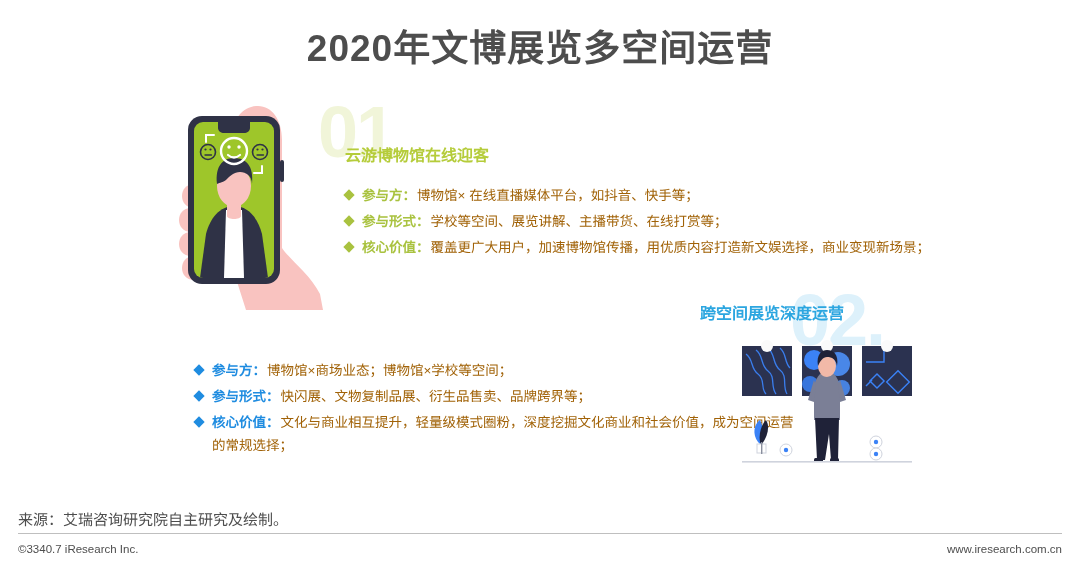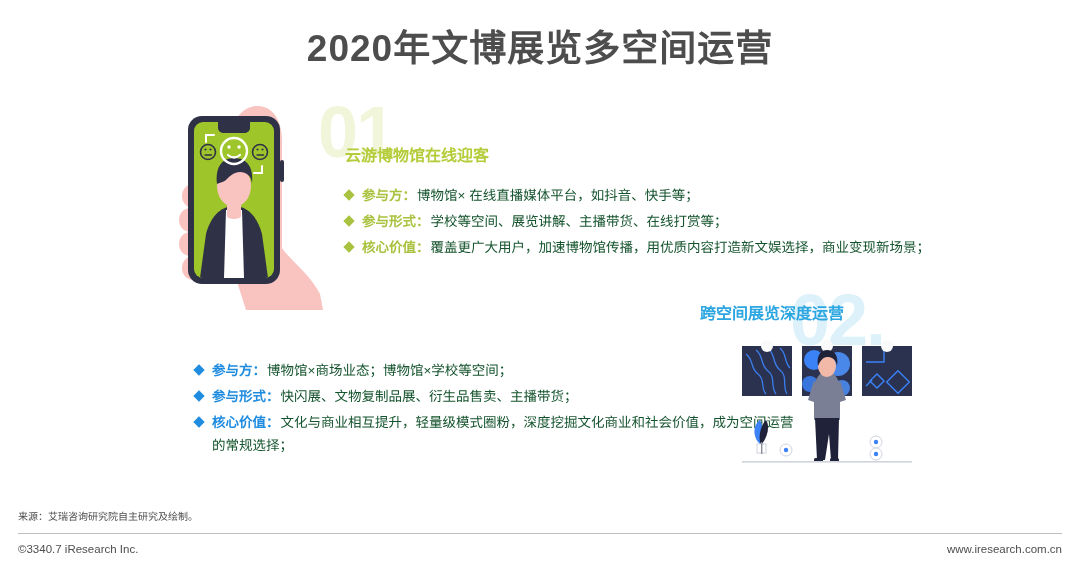--- a/index.html
+++ b/index.html
@@ -97,28 +97,28 @@
   .g .bullet-dia { background: #a9c23f; }
   .b .bullet-dia { background: #1f8ce0; }
 
   .bullet-body { flex: 1 1 auto; }
   .bullet-label {
     font-weight: bold;
     margin-right: 1px;
   }
   .g .bullet-label { color: #a9c23f; }
   .b .bullet-label { color: #1f8ce0; }
-  .bullet-text { color: #14532d; }
+  .bullet-text { color: #a16207; }
 
   
   .source-note {
     position: absolute;
     left: 18px;
     top: 508px;
-    font-size: 10px;
+    font-size: 15px;
     color: #4d4d4d;
   }
   .footer-rule {
     position: absolute;
     left: 18px;
     top: 533px;
     width: 1044px;
     height: 1px;
     background: #bfbfbf;
   }
@@ -230,21 +230,21 @@
   <div class="bullets bullets-02 b">
     <div class="bullet-row">
       <span class="bullet-dia"></span>
       <span class="bullet-body">
         <span class="bullet-label">参与方：</span><span class="bullet-text">博物馆×商场业态；博物馆×学校等空间；</span>
       </span>
     </div>
     <div class="bullet-row">
       <span class="bullet-dia"></span>
       <span class="bullet-body">
-        <span class="bullet-label">参与形式：</span><span class="bullet-text">快闪展、文物复制品展、衍生品售卖、主播带货；</span>
+        <span class="bullet-label">参与形式：</span><span class="bullet-text">快闪展、文物复制品展、衍生品售卖、品牌跨界等；</span>
       </span>
     </div>
     <div class="bullet-row">
       <span class="bullet-dia"></span>
       <span class="bullet-body">
         <span class="bullet-label">核心价值：</span><span class="bullet-text">文化与商业相互提升，轻量级模式圈粉，深度挖掘文化商业和社会价值，成为空间运营的常规选择；</span>
       </span>
     </div>
   </div>
 

